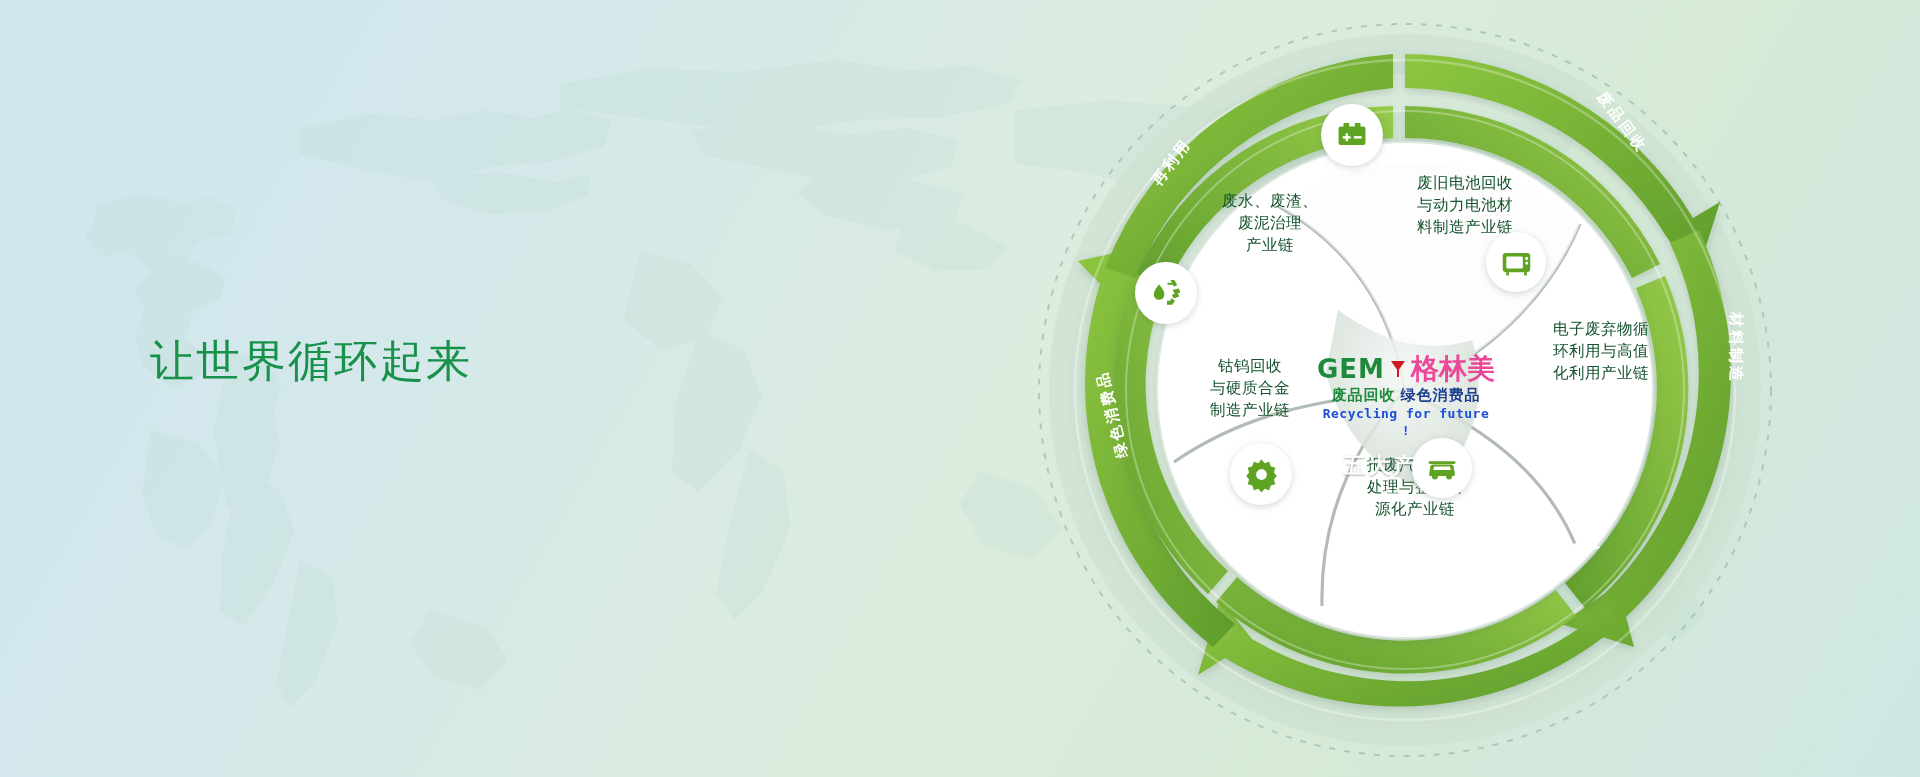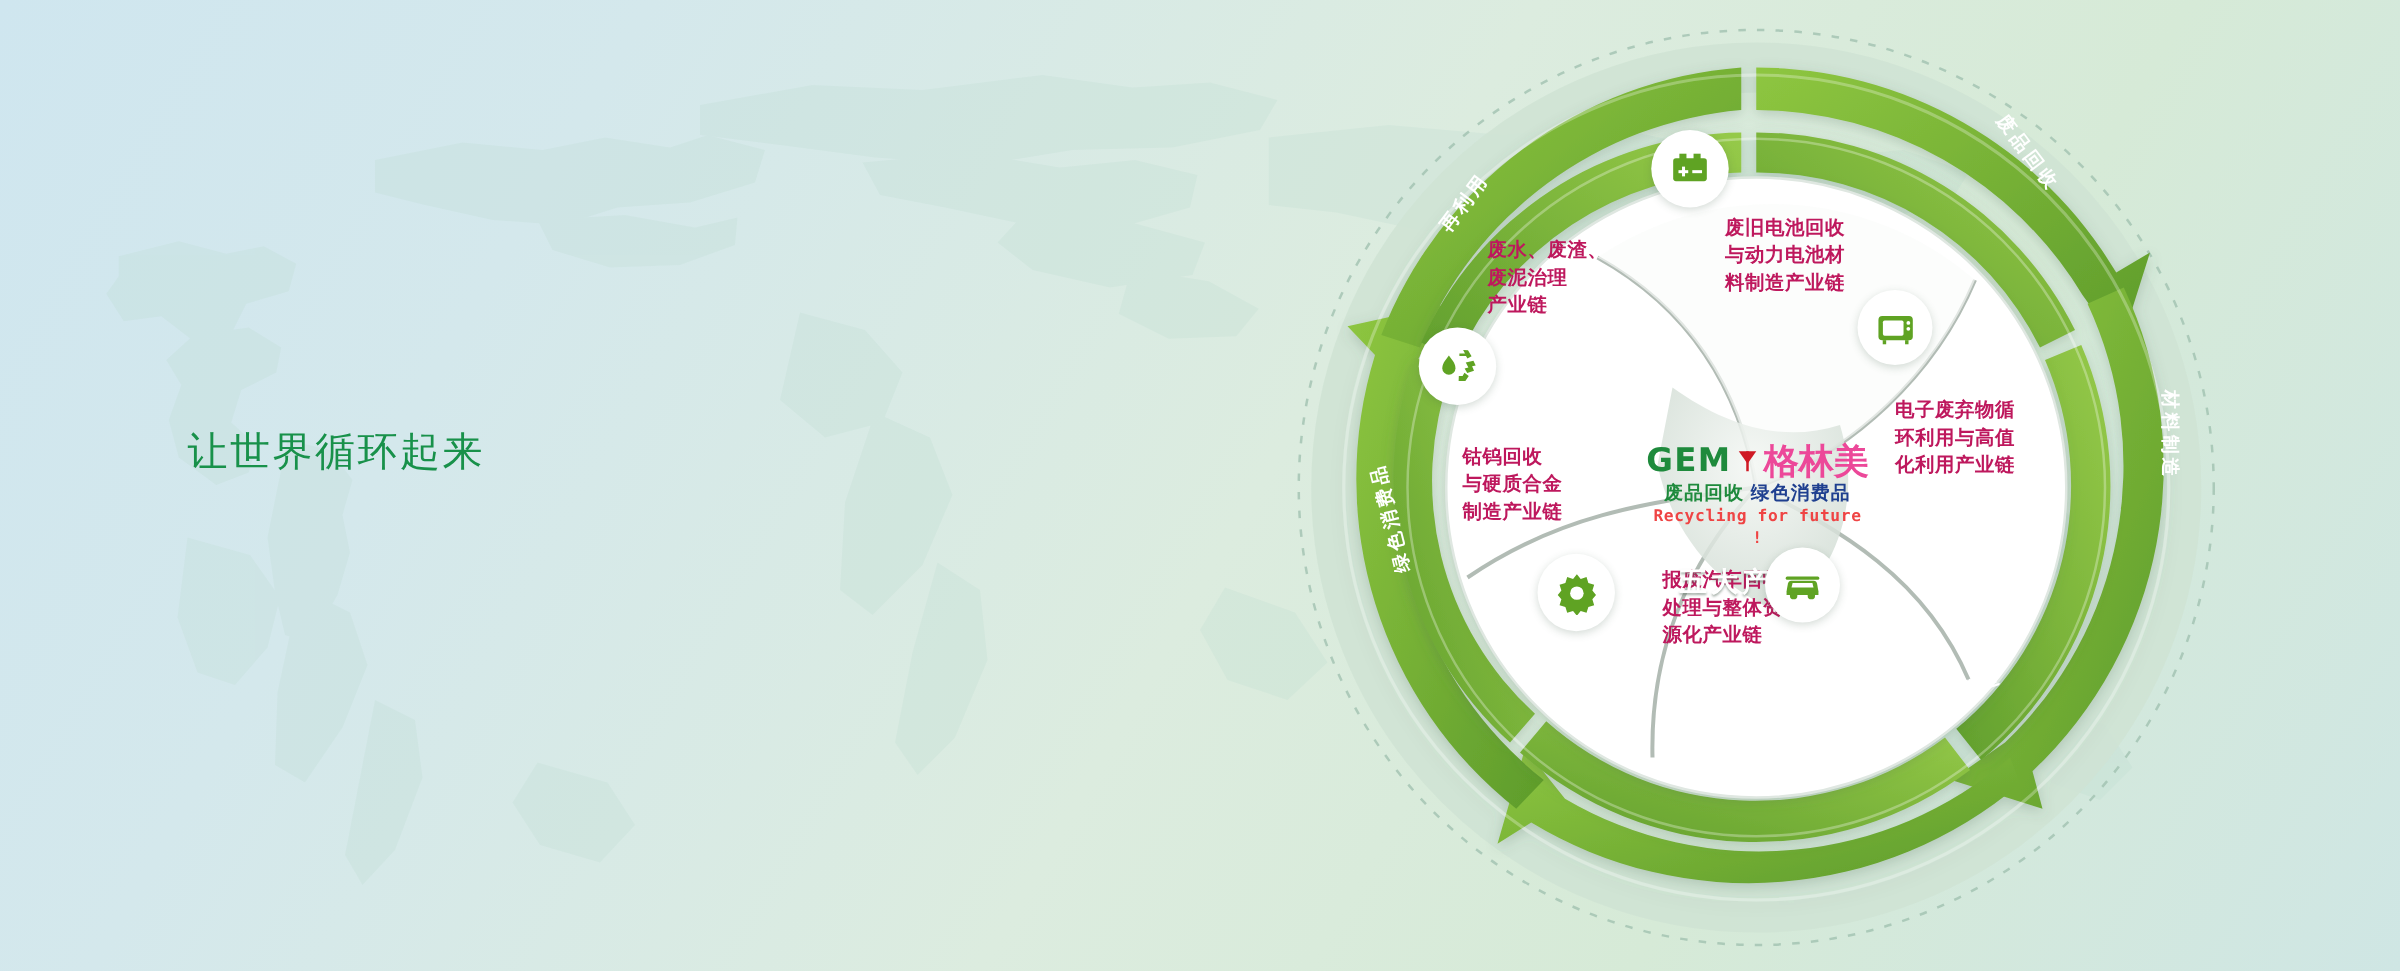--- a/index.html
+++ b/index.html
@@ -6,41 +6,41 @@
   body{
     width:1920px;height:777px;overflow:hidden;position:relative;
     font-family:"Liberation Sans","DejaVu Sans",sans-serif;
     background:linear-gradient(120deg,#cfe6ef 0%,#d4e8ec 22%,#dcecdf 52%,#d6ead7 74%,#cfe6e4 100%);
   }
   
   #worldmap{position:absolute;left:0;top:0;width:1920px;height:777px;opacity:.30;}
   
   .headline{position:absolute;left:150px;top:330px;z-index:8;}
   .headline .ln{
-    color:#18914a;font-size:32px;line-height:62px;letter-spacing:2px;
+    color:#18914a;font-size:44px;line-height:62px;letter-spacing:2px;
     font-family:"Liberation Sans","DejaVu Sans",sans-serif;font-weight:400;white-space:nowrap;
   }
   
   #diagram{position:absolute;left:1020px;top:10px;width:770px;height:760px;z-index:6;}
-  .dlabel{position:absolute;z-index:9;color:#be185d;font-size:15.5px;line-height:22px;
-          white-space:pre-line;font-weight:700;letter-spacing:.5px;}
+  .dlabel{position:absolute;z-index:9;color:#14532d;font-size:15.5px;line-height:22px;
+          text-align:center;white-space:pre-line;font-weight:400;letter-spacing:.5px;}
   .ringlabel{position:absolute;z-index:11;color:#ffffff;font-size:15px;font-weight:700;
              letter-spacing:3px;white-space:nowrap;}
   
   #gemlogo{position:absolute;z-index:12;left:1316px;top:356px;width:180px;text-align:center;}
   #gemlogo .gemrow{display:flex;align-items:center;justify-content:center;gap:5px;text-align:right;}
   #gemlogo .gemword{font-family:"DejaVu Sans",sans-serif;font-weight:700;font-size:26px;
                     color:#1e8a3c;letter-spacing:1px;line-height:26px;}
   #gemlogo .gemcn{font-family:Liberation Sans, sans-serif;font-weight:700;font-size:28px;
                   color:#ec4899;letter-spacing:0px;line-height:26px;}
   #gemlogo .slogan{font-size:15px;color:#1e3f8f;font-weight:700;letter-spacing:1px;
                    margin-top:3px;line-height:19px;}
   #gemlogo .slogan .g{color:#1e8a3c;}
   #gemlogo .eng{font-family:"DejaVu Sans Mono","Liberation Mono",monospace;font-size:13px;
-                color:#ef4444;font-weight:700;letter-spacing:.5px;margin-top:1px;line-height:17px;}
+                color:#1d4ed8;font-weight:700;letter-spacing:.5px;margin-top:1px;line-height:17px;}
   #gemlogo .five{margin-top:14px;font-size:22px;font-weight:700;color:#ffffff;letter-spacing:3px;
                  text-shadow:0 1px 2px rgba(90,110,95,.55);line-height:26px;}
   .icobub{position:absolute;z-index:13;border-radius:50%;background:#ffffff;
           box-shadow:0 2px 7px rgba(60,90,70,.22);display:flex;align-items:center;justify-content:center;}
 </style>
 </head>
 <body>
 
 <svg id="worldmap" viewBox="0 0 1920 777" preserveAspectRatio="none">
   <g fill="#b9d9cd" opacity="0.75">

